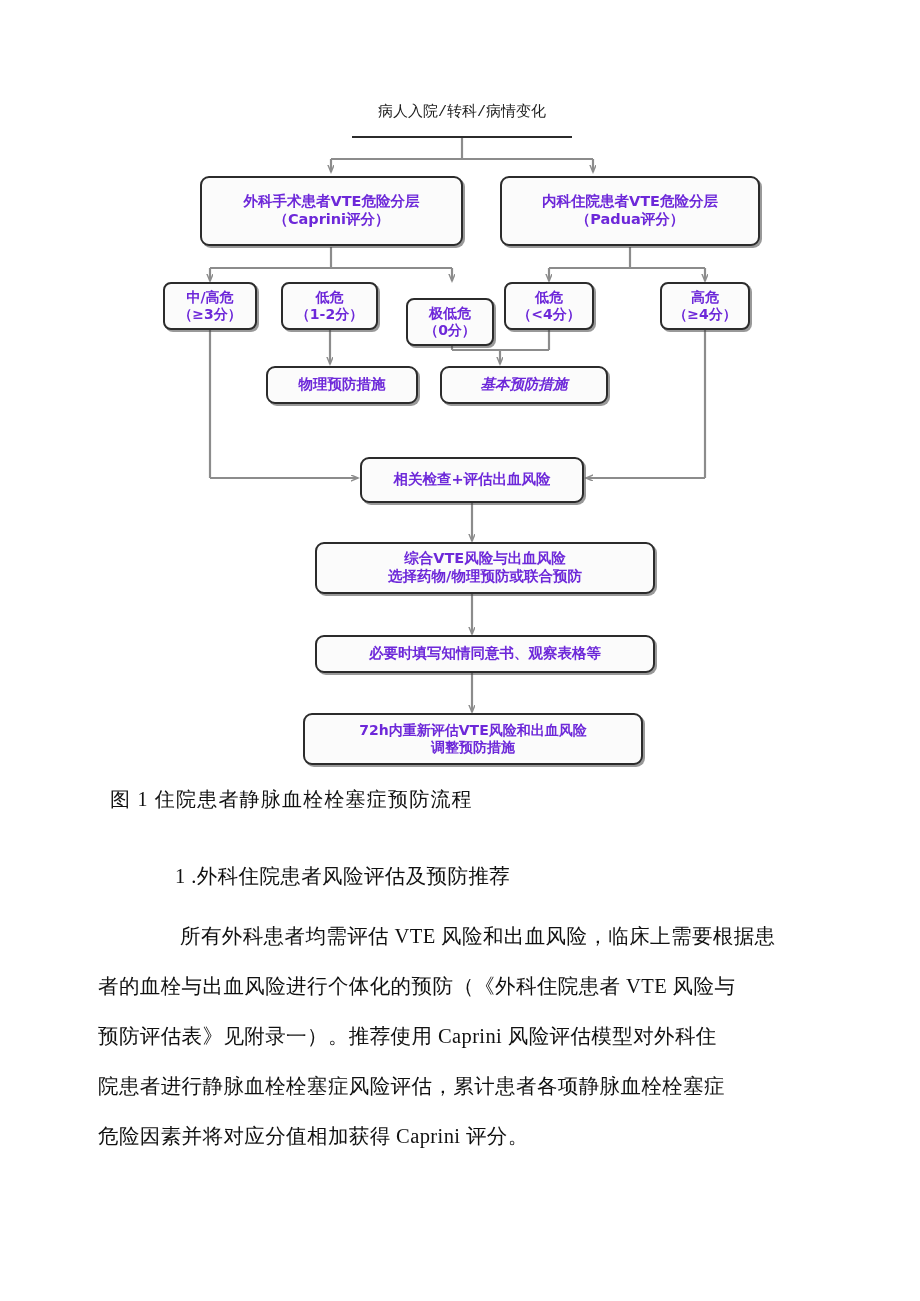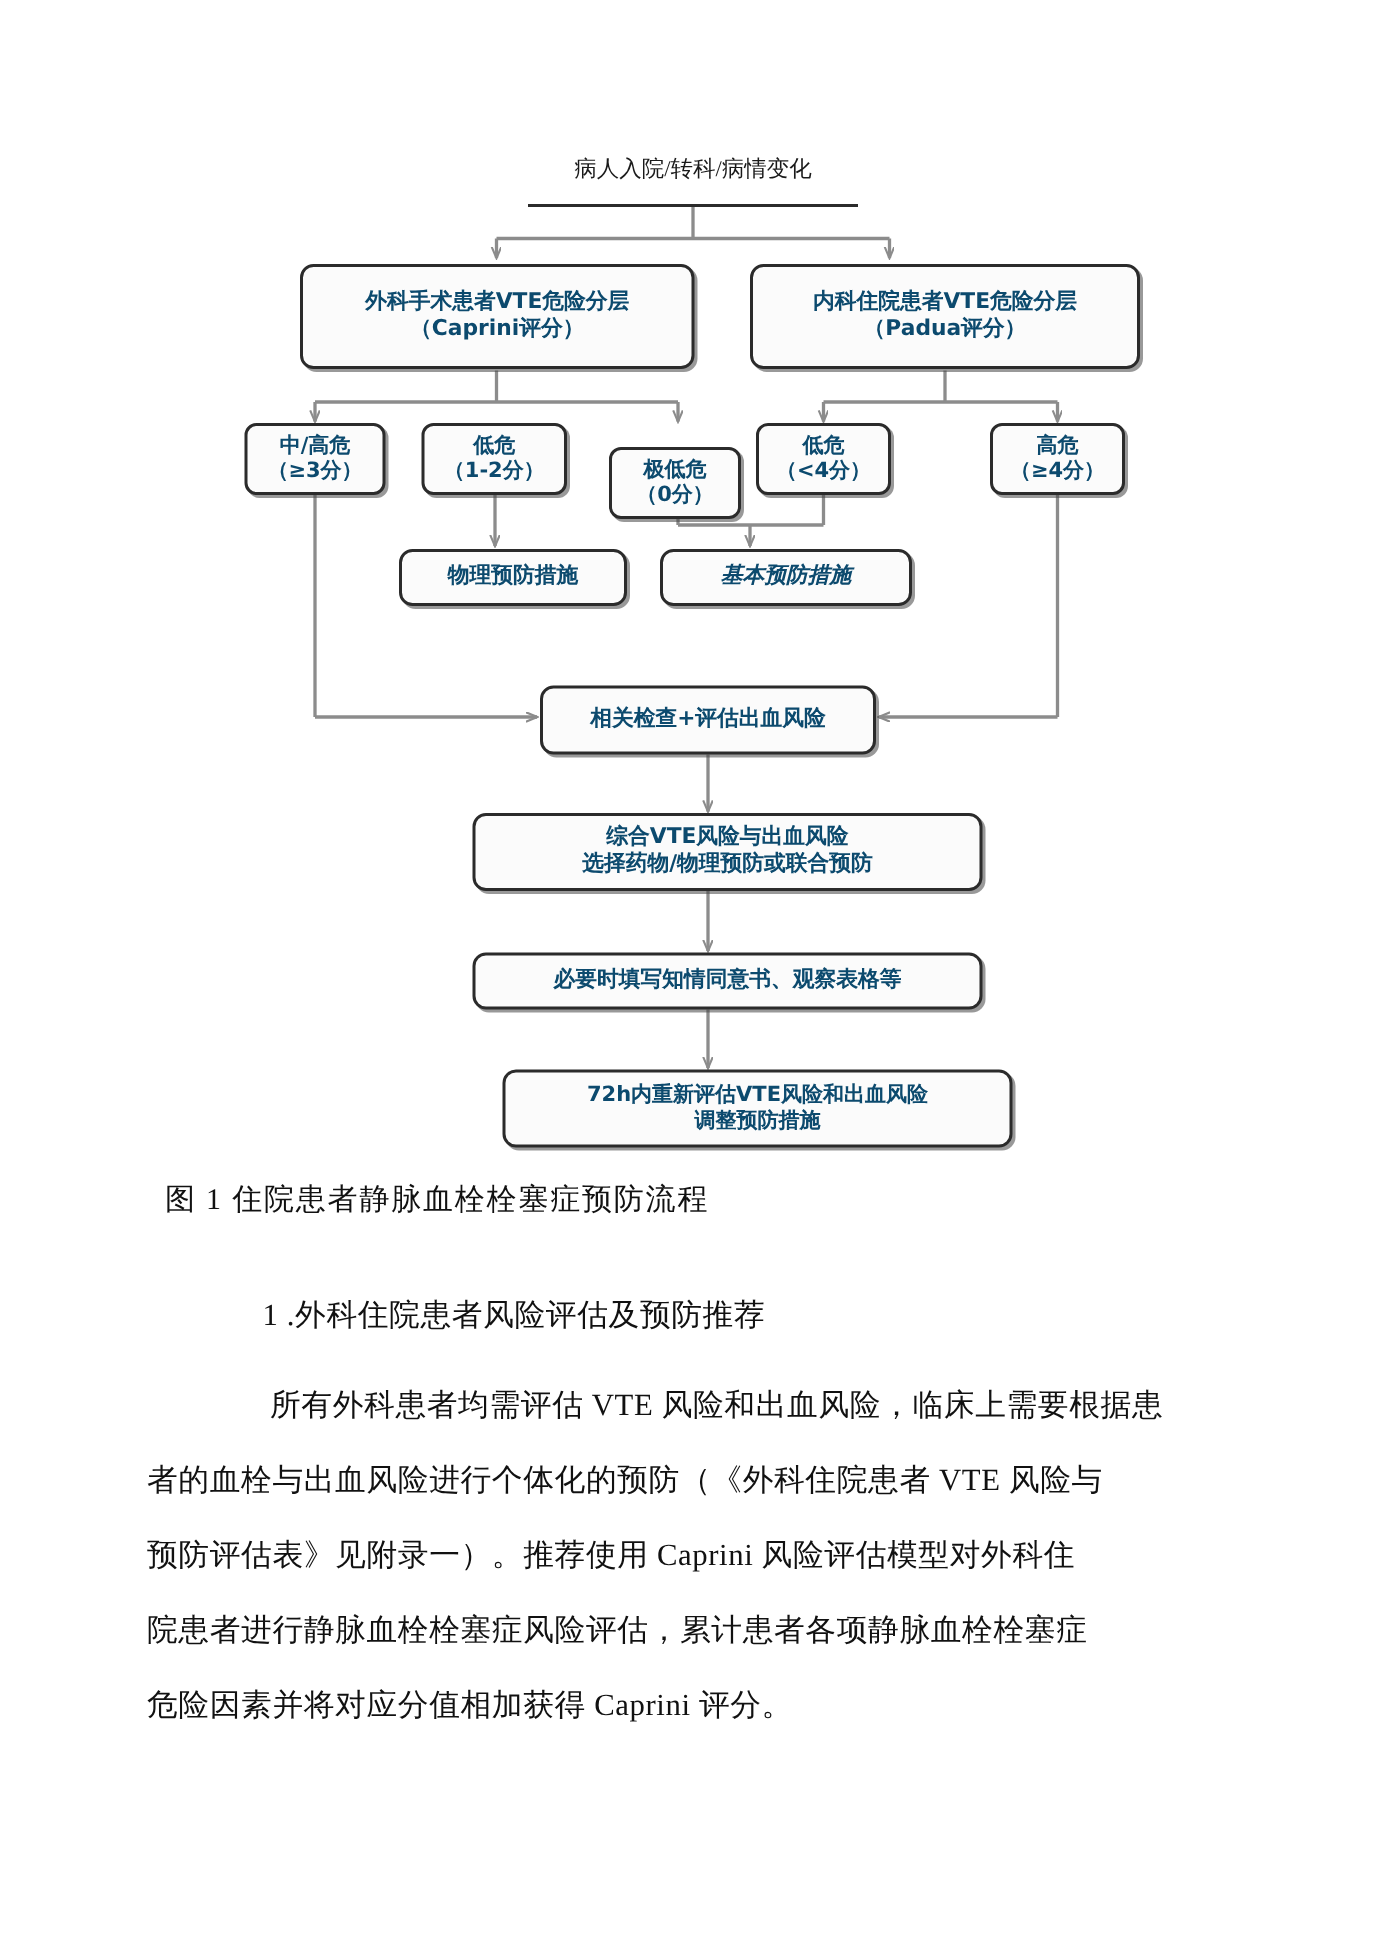--- a/index.html
+++ b/index.html
@@ -17,39 +17,39 @@
   .node{
     position:absolute;
     box-sizing:border-box;
     border:2.4px solid #2b2b2b;
     border-radius:9px;
     background:#fbfbfb;
     display:flex;align-items:center;justify-content:center;
     text-align:center;
     font-family:"DejaVu Sans","Liberation Sans",sans-serif;
     font-weight:bold;
-    color:#0c4a6e;
+    color:#6d28d9;
     line-height:1.22;
     box-shadow:2px 2px 0 rgba(70,70,70,.55);
     z-index:3;
   }
   .node span{display:block;white-space:pre-line;}
 
   .n-top{
     border:none;border-bottom:2.6px solid #2b2b2b;border-radius:0;
     background:transparent;box-shadow:none;
-    font-family:Liberation Serif, serif;
+    font-family:Liberation Mono, monospace;
     font-weight:normal;font-size:15px;color:#1a1a1a;
     align-items:flex-start;
   }
   .n-strat{font-size:14.5px;}
   .n-risk{font-size:14px;border-radius:8px;}
   .n-meas{font-size:14.5px;margin-left:12px;}
   .n-assess{font-size:14.5px;}
-  .n-final{font-size:14px;margin-left:32px;}
+  .n-final{font-size:14px;}
 
   
   .caption{
     position:absolute;
     font-family:"Liberation Serif","DejaVu Serif",serif;
     font-size:20px;letter-spacing:1.2px;color:#111;
   }
   .para{
     position:absolute;
     font-family:"Liberation Serif","DejaVu Serif",serif;

